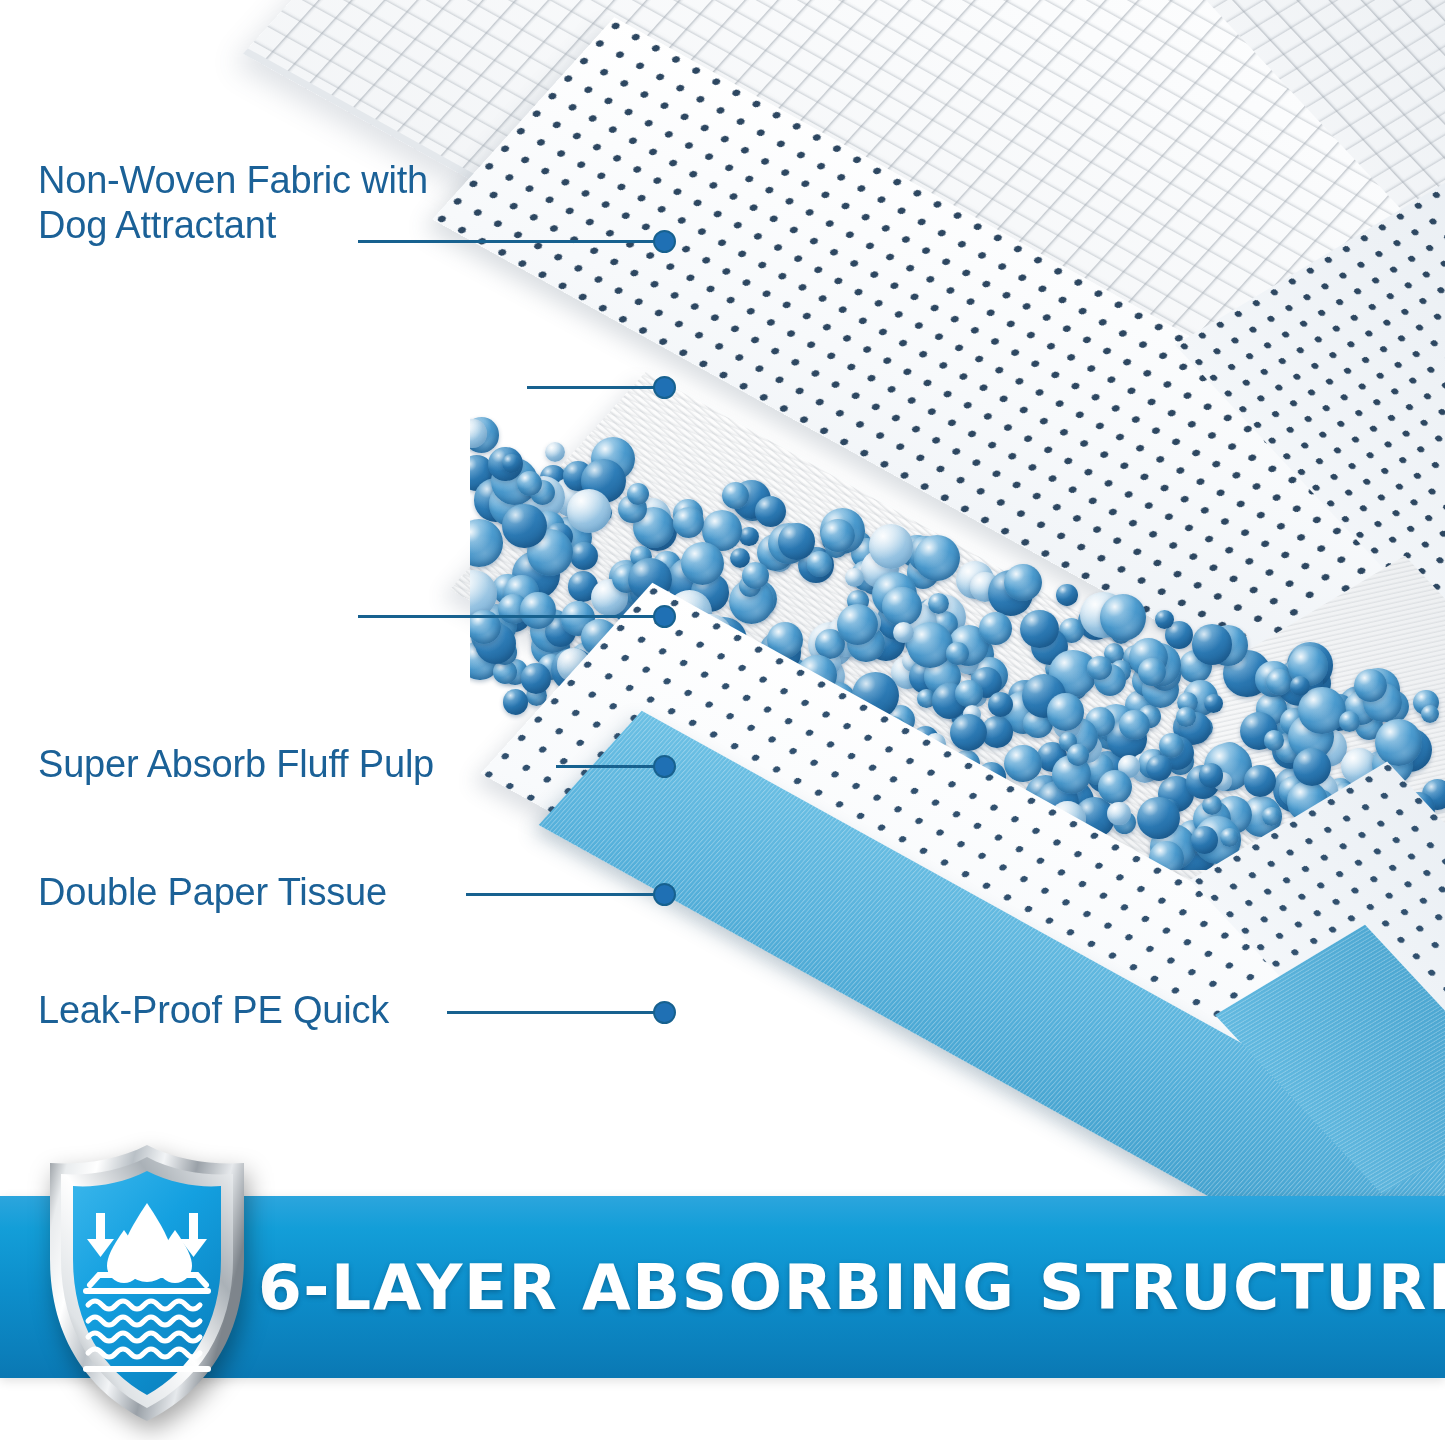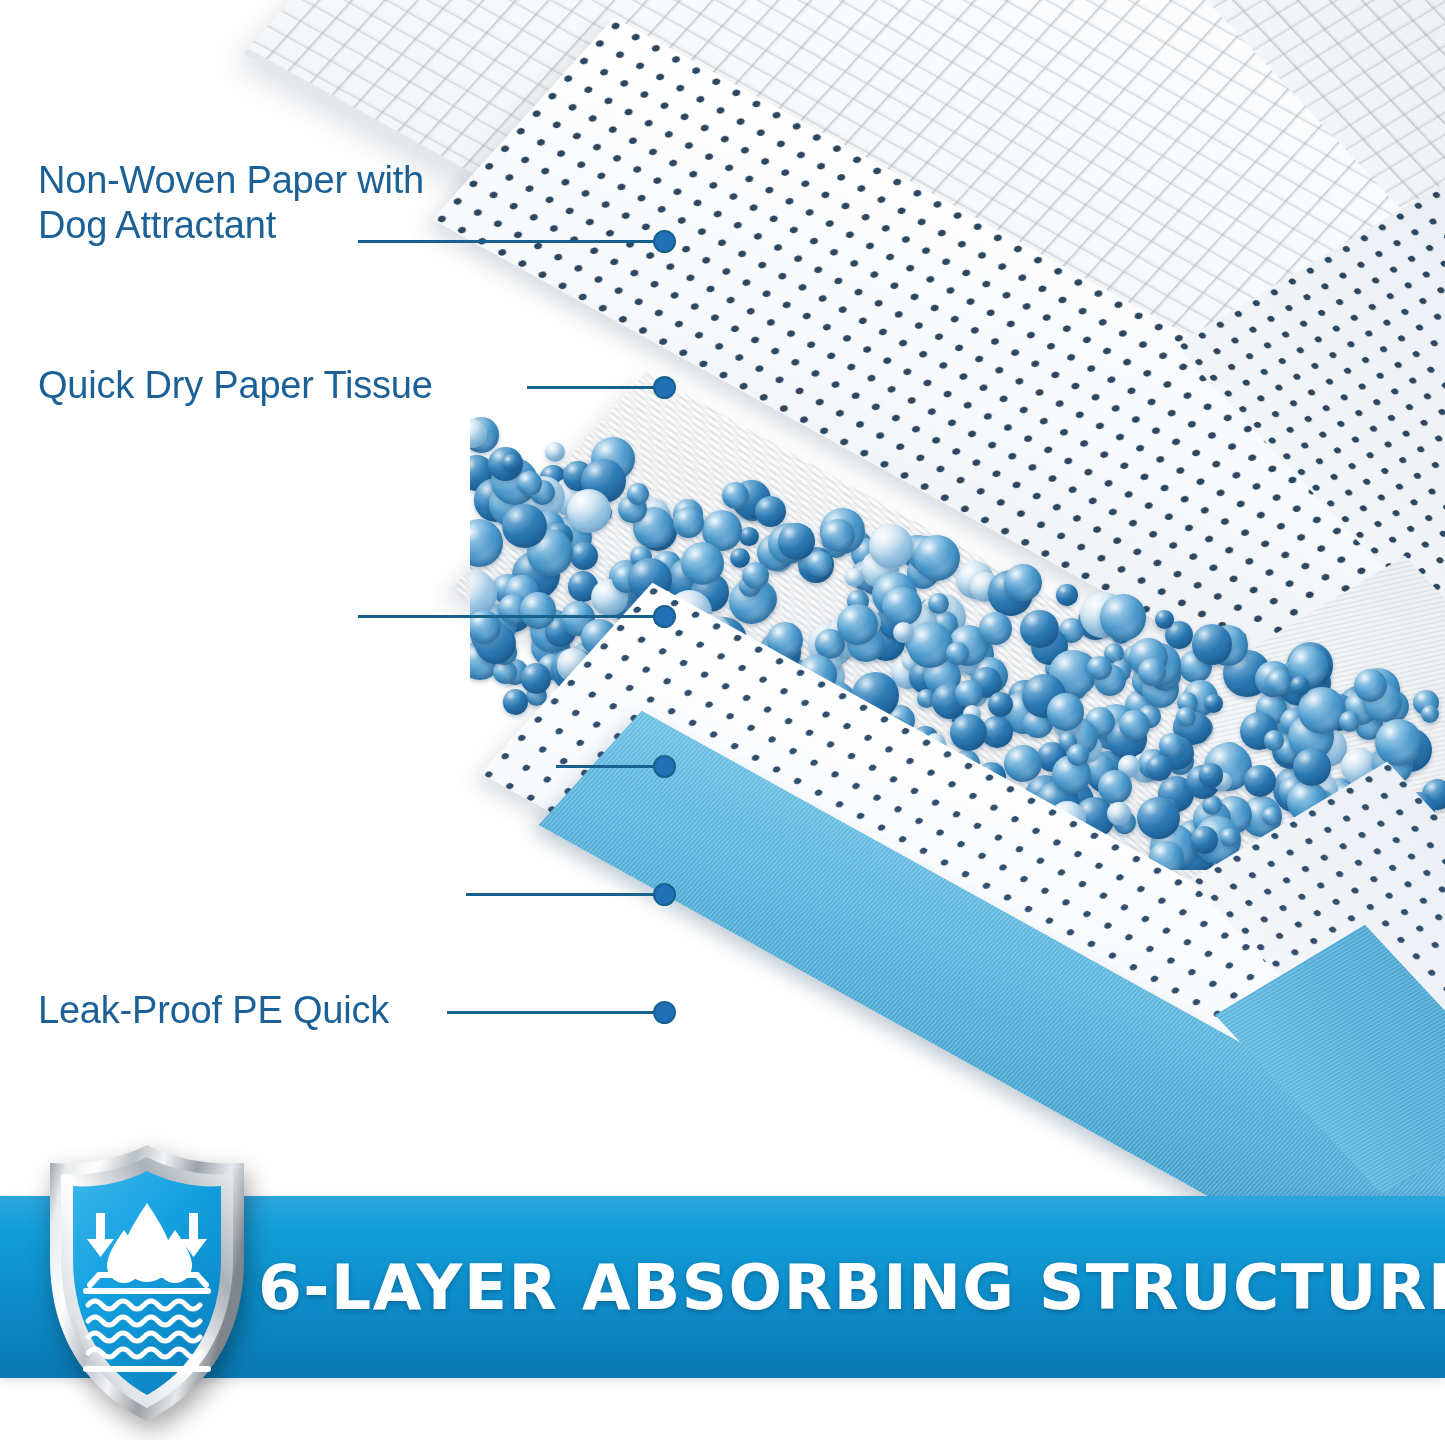--- a/index.html
+++ b/index.html
@@ -698,38 +698,41 @@
       </div>
 
     <div class="layer sheet-perf2"></div>
     <div class="fold fold-perf2"></div>
 
     <div class="layer sheet-pe"></div>
     <div class="fold fold-pe"></div>
   </div>
 
   <div class="callout" style="left:38px; top:158px;">
-    <span class="callout-text">Non-Woven Paper with
+    <span class="callout-text">Non-Woven Fabric with
 Dog Attractant</span>
   </div>
   <div class="leader" style="left:358px; top:240px; width:305px;"></div>
   <div class="leader-dot" style="left:653px; top:230px;"></div>
 
-  <div class="callout" style="left:38px; top:363px;">
-    <span class="callout-text">Quick Dry Paper Tissue</span>
-  </div>
   <div class="leader" style="left:527px; top:386px; width:136px;"></div>
   <div class="leader-dot" style="left:653px; top:376px;"></div>
 
   <div class="leader" style="left:358px; top:615px; width:305px;"></div>
   <div class="leader-dot" style="left:653px; top:605px;"></div>
 
+  <div class="callout" style="left:38px; top:742px;">
+    <span class="callout-text">Super Absorb Fluff Pulp</span>
+  </div>
   <div class="leader" style="left:556px; top:765px; width:107px;"></div>
   <div class="leader-dot" style="left:653px; top:755px;"></div>
 
+  <div class="callout" style="left:38px; top:870px;">
+    <span class="callout-text">Double Paper Tissue</span>
+  </div>
   <div class="leader" style="left:466px; top:893px; width:197px;"></div>
   <div class="leader-dot" style="left:653px; top:883px;"></div>
 
   <div class="callout" style="left:38px; top:988px;">
     <span class="callout-text">Leak-Proof PE Quick</span>
   </div>
   <div class="leader" style="left:447px; top:1011px; width:216px;"></div>
   <div class="leader-dot" style="left:653px; top:1001px;"></div>
 
   <div class="banner">

